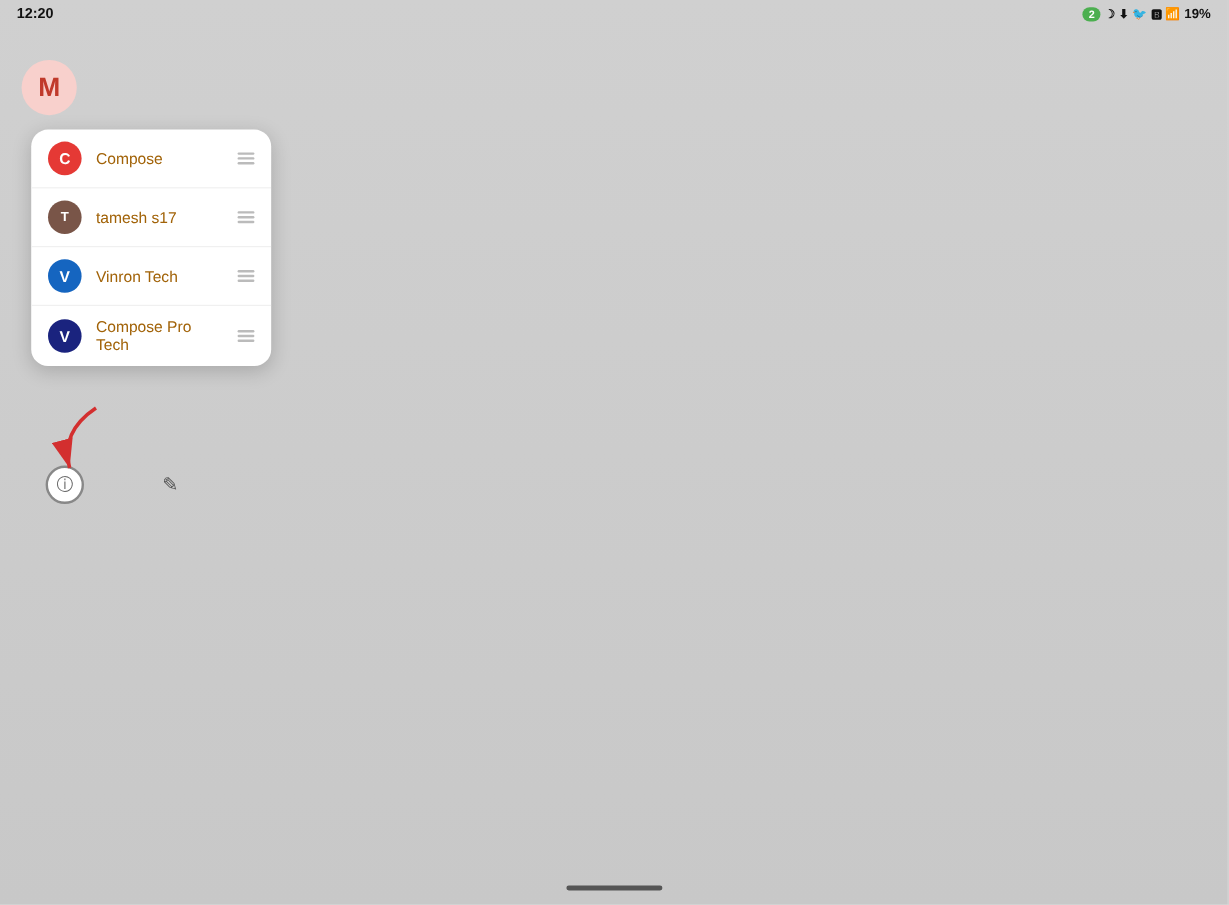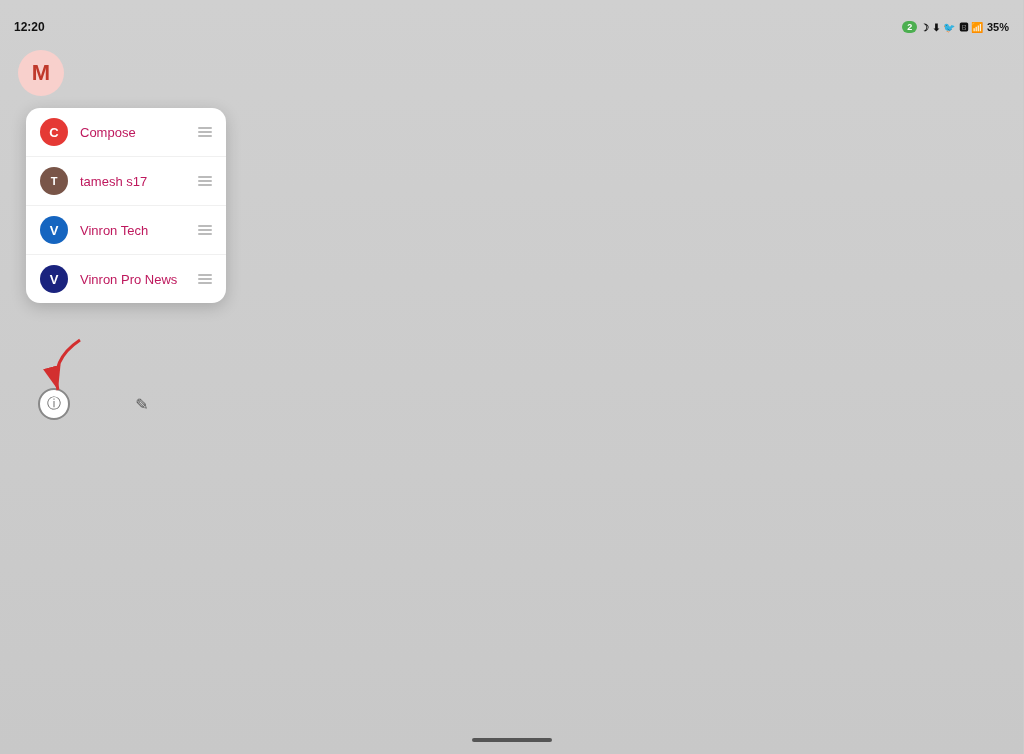--- a/index.html
+++ b/index.html
@@ -20,22 +20,22 @@
       position: relative;
       overflow: hidden;
       border-right: 1px solid #ccc;
       flex-shrink: 0;
     }
 
     
     .status-bar {
       display: flex;
       justify-content: space-between;
-      align-items: center;
-      padding: 20px 14px 4px;
+      align-items: flex-end;
+      padding: 4px 14px 4px;
       font-size: 11px;
       font-weight: 600;
       color: #111;
       background: transparent;
     }
     .status-bar .time { font-size: 12px; font-weight: 700; }
     .status-icons { display: flex; align-items: center; gap: 3px; font-size: 10px; }
     .battery-pill {
       display: inline-flex; align-items: center;
       background: #4caf50; color: white;
@@ -75,21 +75,21 @@
       gap: 12px;
       border-bottom: 1px solid #f0f0f0;
     }
     .recent-item:last-child { border-bottom: none; }
     .recent-icon {
       width: 28px; height: 28px;
       border-radius: 50%;
       display: flex; align-items: center; justify-content: center;
       font-size: 13px; font-weight: 700; color: white; flex-shrink: 0;
     }
-    .recent-label { flex: 1; font-size: 13px; color: #be185d; font-weight: 500; }
+    .recent-label { flex: 1; font-size: 13px; color: #a16207; font-weight: 500; }
     .hamburger { display: flex; flex-direction: column; gap: 2px; }
     .hamburger span { width: 14px; height: 2px; background: #bbb; display: block; border-radius: 1px; }
 
     .info-btn {
       position: absolute;
       bottom: 120px; left: 48px;
       width: 32px; height: 32px;
       border-radius: 50%;
       border: 2px solid #888;
       display: flex; align-items: center; justify-content: center;
@@ -127,21 +127,21 @@
 
   <div class="status-bar" style="position:relative;z-index:2;">
     <span class="time">12:20</span>
     <div class="status-icons">
       <span class="battery-pill">2</span>
       <span>☽</span>
       <span>⬇</span>
       <span>🐦</span>
       <span>🅱</span>
       <span>📶</span>
-      <span style="font-size:11px;font-weight:600;">35%</span>
+      <span style="font-size:11px;font-weight:600;">19%</span>
     </div>
   </div>
 
   <div class="gmail-avatar" style="position:absolute;top:50px;left:18px;z-index:2;">
     <span>M</span>
   </div>
 
   <div class="recent-card" style="position:absolute;top:108px;left:26px;z-index:2;">
 
     <div class="recent-item">
@@ -169,21 +169,21 @@
       <span class="recent-label">Vinron Tech</span>
       <div class="hamburger">
           <span></span>
           <span></span>
           <span></span>
         </div>
     </div>
 
     <div class="recent-item">
       <div class="recent-icon" style="background:#1a237e;">V</div>
-      <span class="recent-label">Vinron Pro News</span>
+      <span class="recent-label">Compose Pro Tech</span>
       <div class="hamburger">
           <span></span>
           <span></span>
           <span></span>
         </div>
     </div>
   </div>
 
   <div style="position:absolute;top:388px;left:38px;z-index:3;display:flex;gap:56px;">
     <div class="info-btn" style="position:static;">ⓘ</div>

